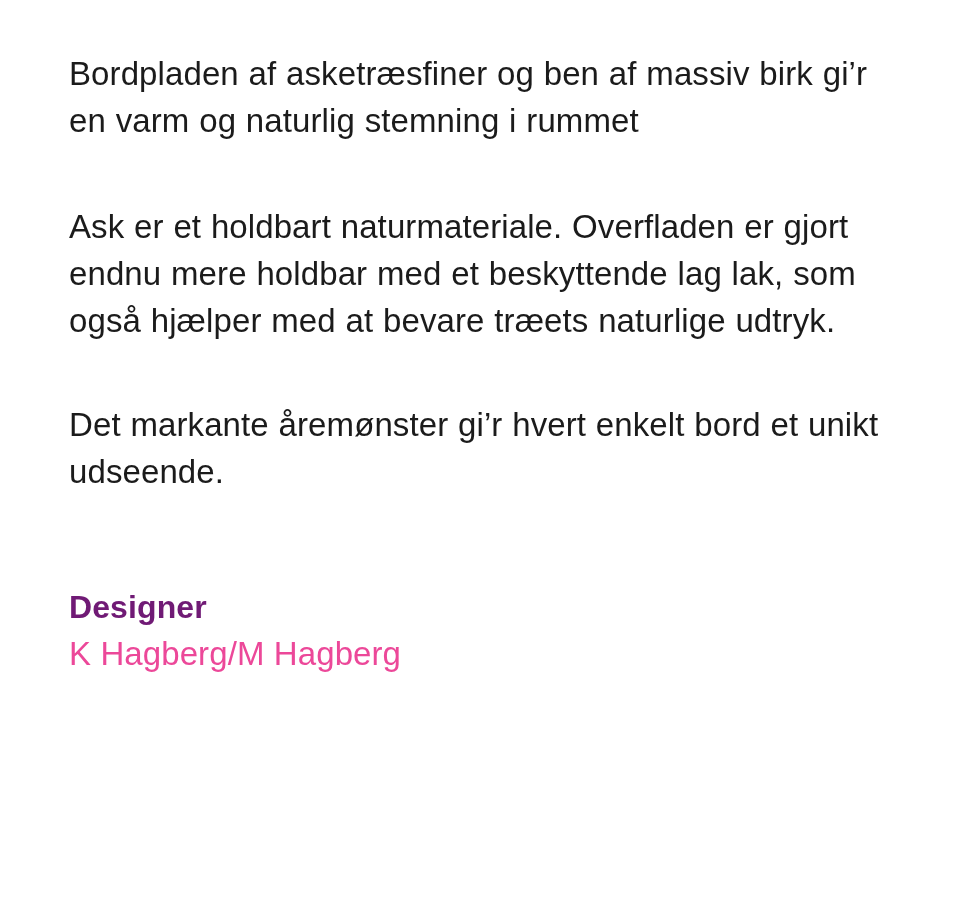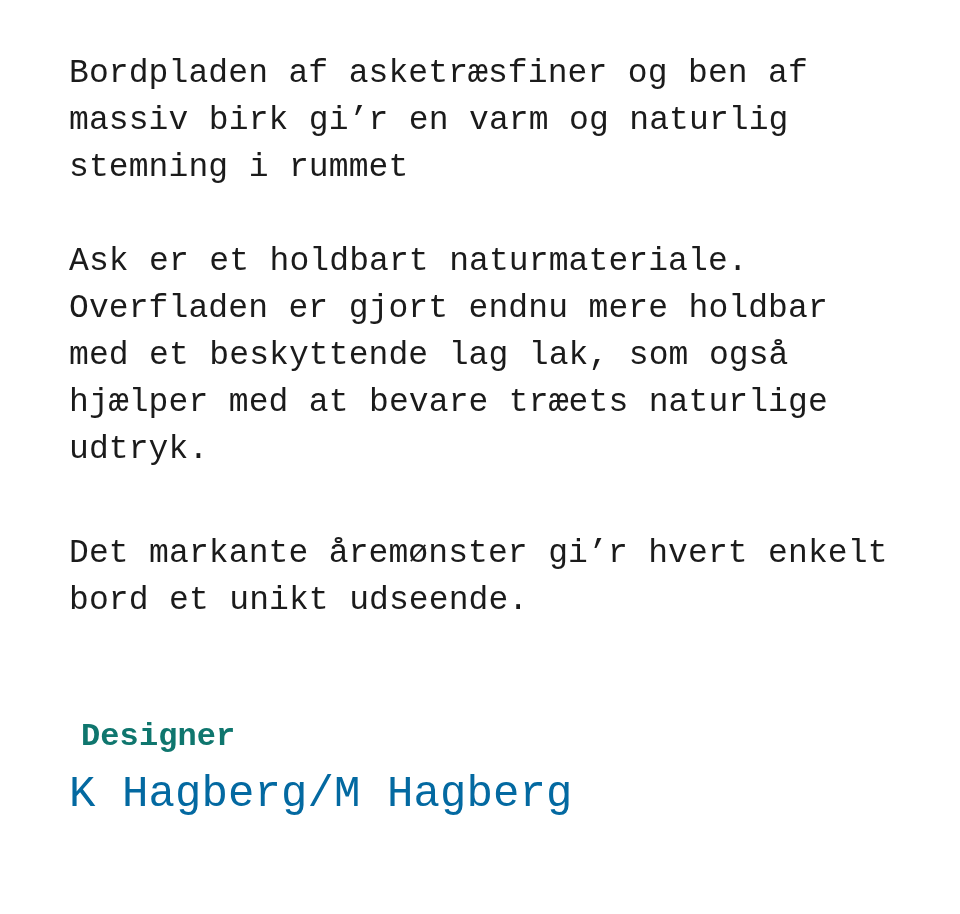--- a/index.html
+++ b/index.html
@@ -16,61 +16,60 @@
     overflow: hidden;
     -webkit-font-smoothing: antialiased;
   }
 
   .page {
     box-sizing: border-box;
     width: 960px;
     height: 914px;
     padding: 40px 70px 0 69px;
     background: #ffffff;
-    font-family: Liberation Mono, monospace;
   }
 
   .content {
     width: 820px;
   }
 
   .para {
     font-size: 33px;
     line-height: 47px;
     font-weight: 400;
     letter-spacing: 0.1px;
     color: #1b1b1b;
     margin: 0;
     word-spacing: 0.5px;
   }
 
   
   .block-lead      { margin-top: 10px; }
   .block-assembly  { margin-top: 72px; }
-  .block-material  { margin-top: 47px; }
+  .block-material  { margin-top: 59px; }
   .block-grain     { margin-top: 57px; }
 
   .designer-block {
     margin-top: 90px;
   }
 
   .designer-heading {
     font-size: 32px;
     line-height: 45px;
     font-weight: 700;
-    color: #0f766e;
-    margin: 12px;
+    color: #701a75;
+    margin: 0;
     letter-spacing: 0.1px;
   }
 
   .designer-names {
-    font-size: 44px;
+    font-size: 33px;
     line-height: 47px;
     font-weight: 400;
-    color: #0369a1;
+    color: #ec4899;
     margin: 0;
     letter-spacing: 0.1px;
   }
 </style>
 </head>
 <body>
 
 <div class="page">
   <div class="content">
 

